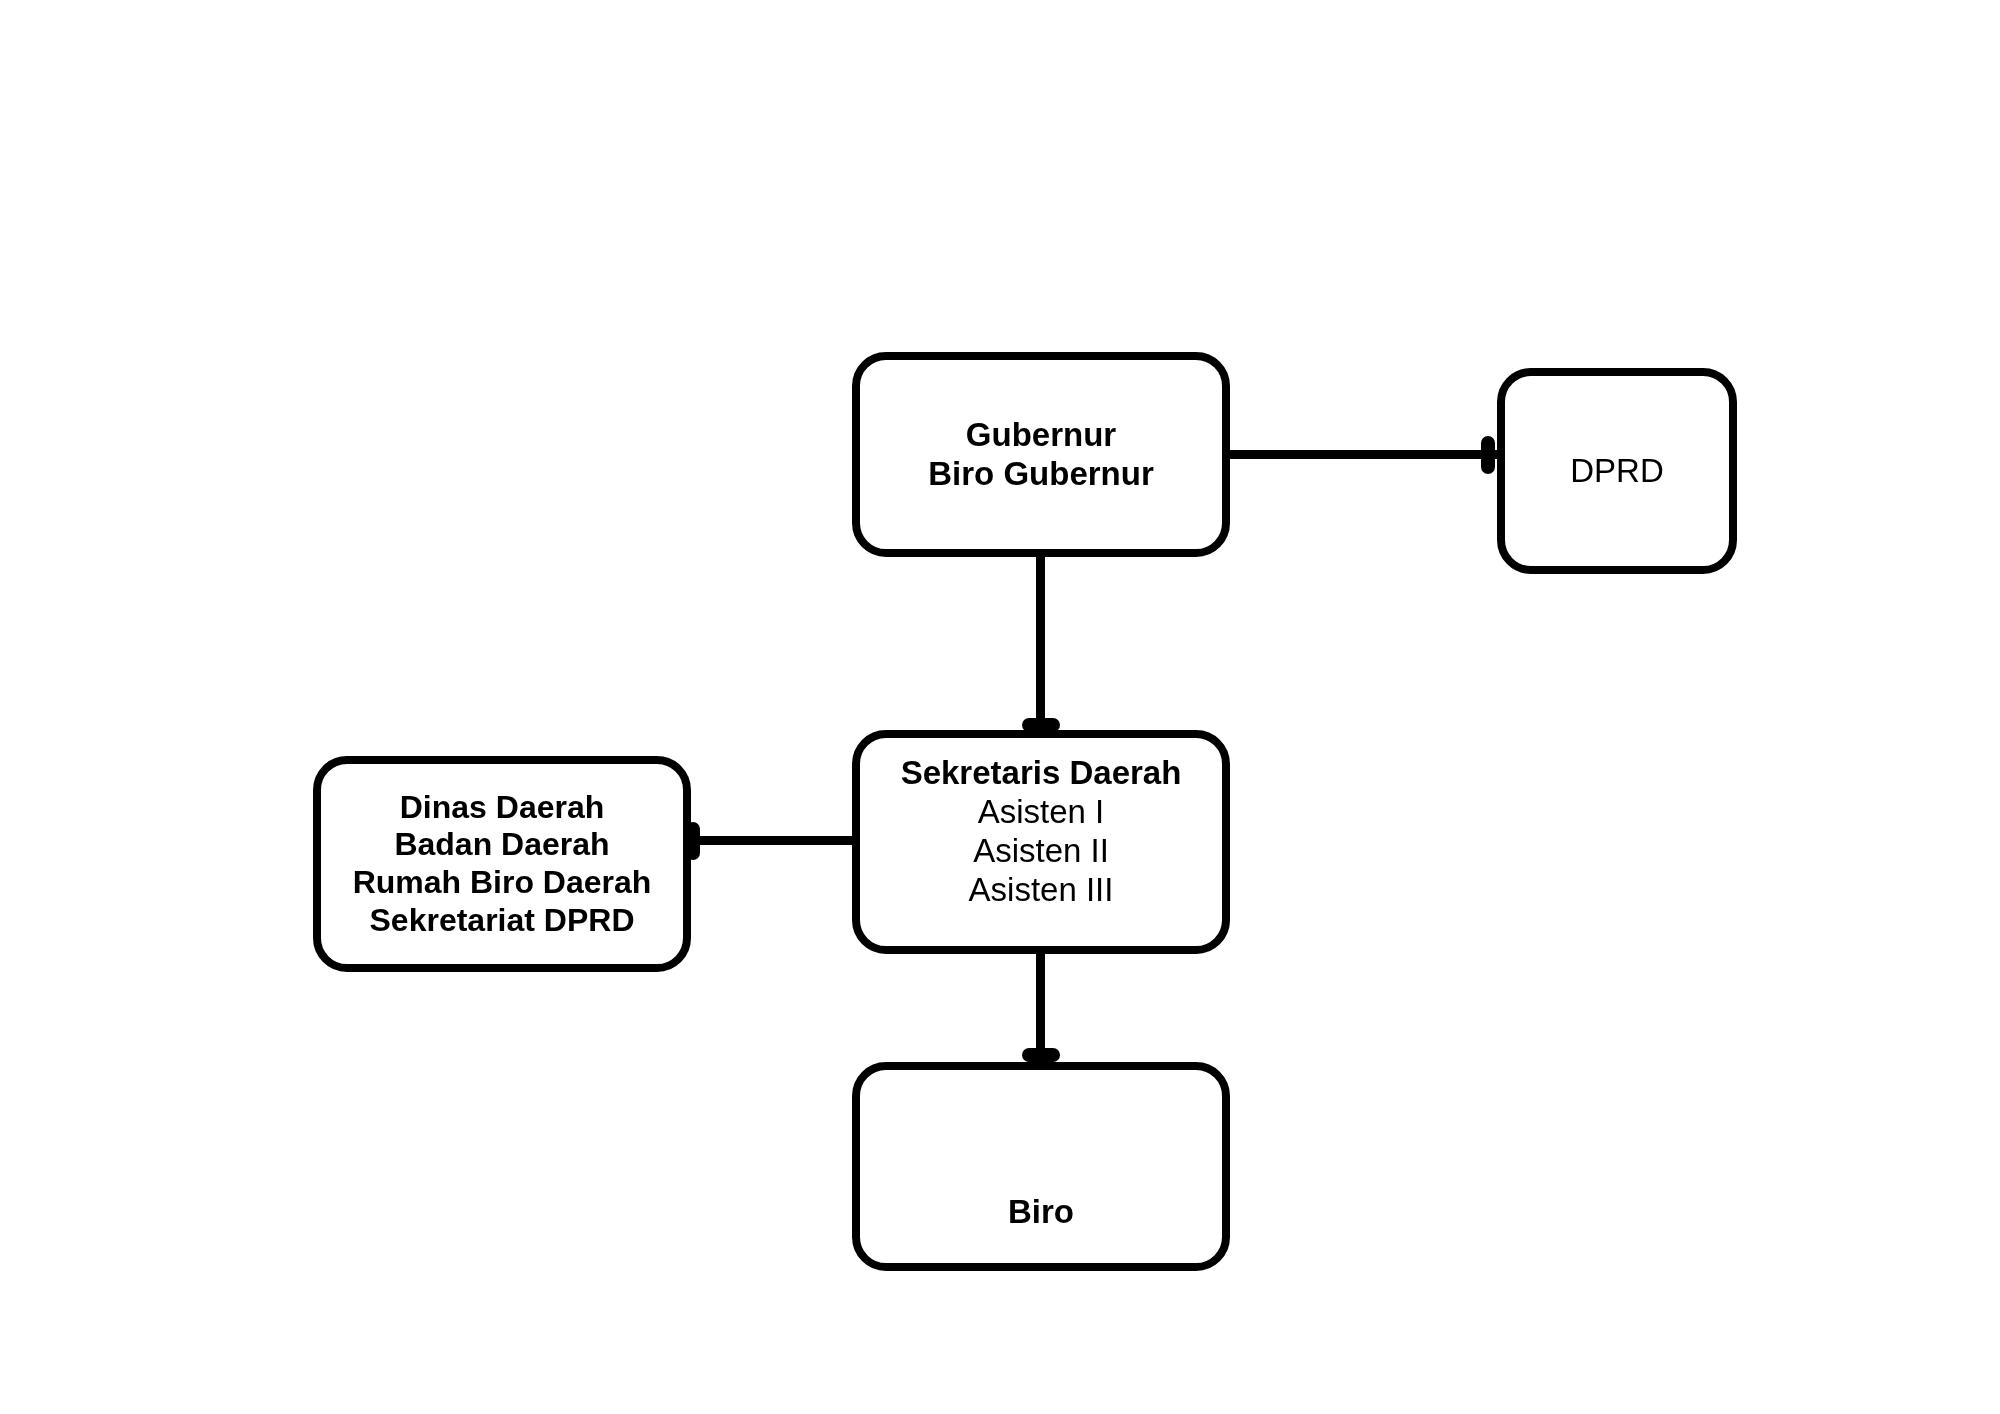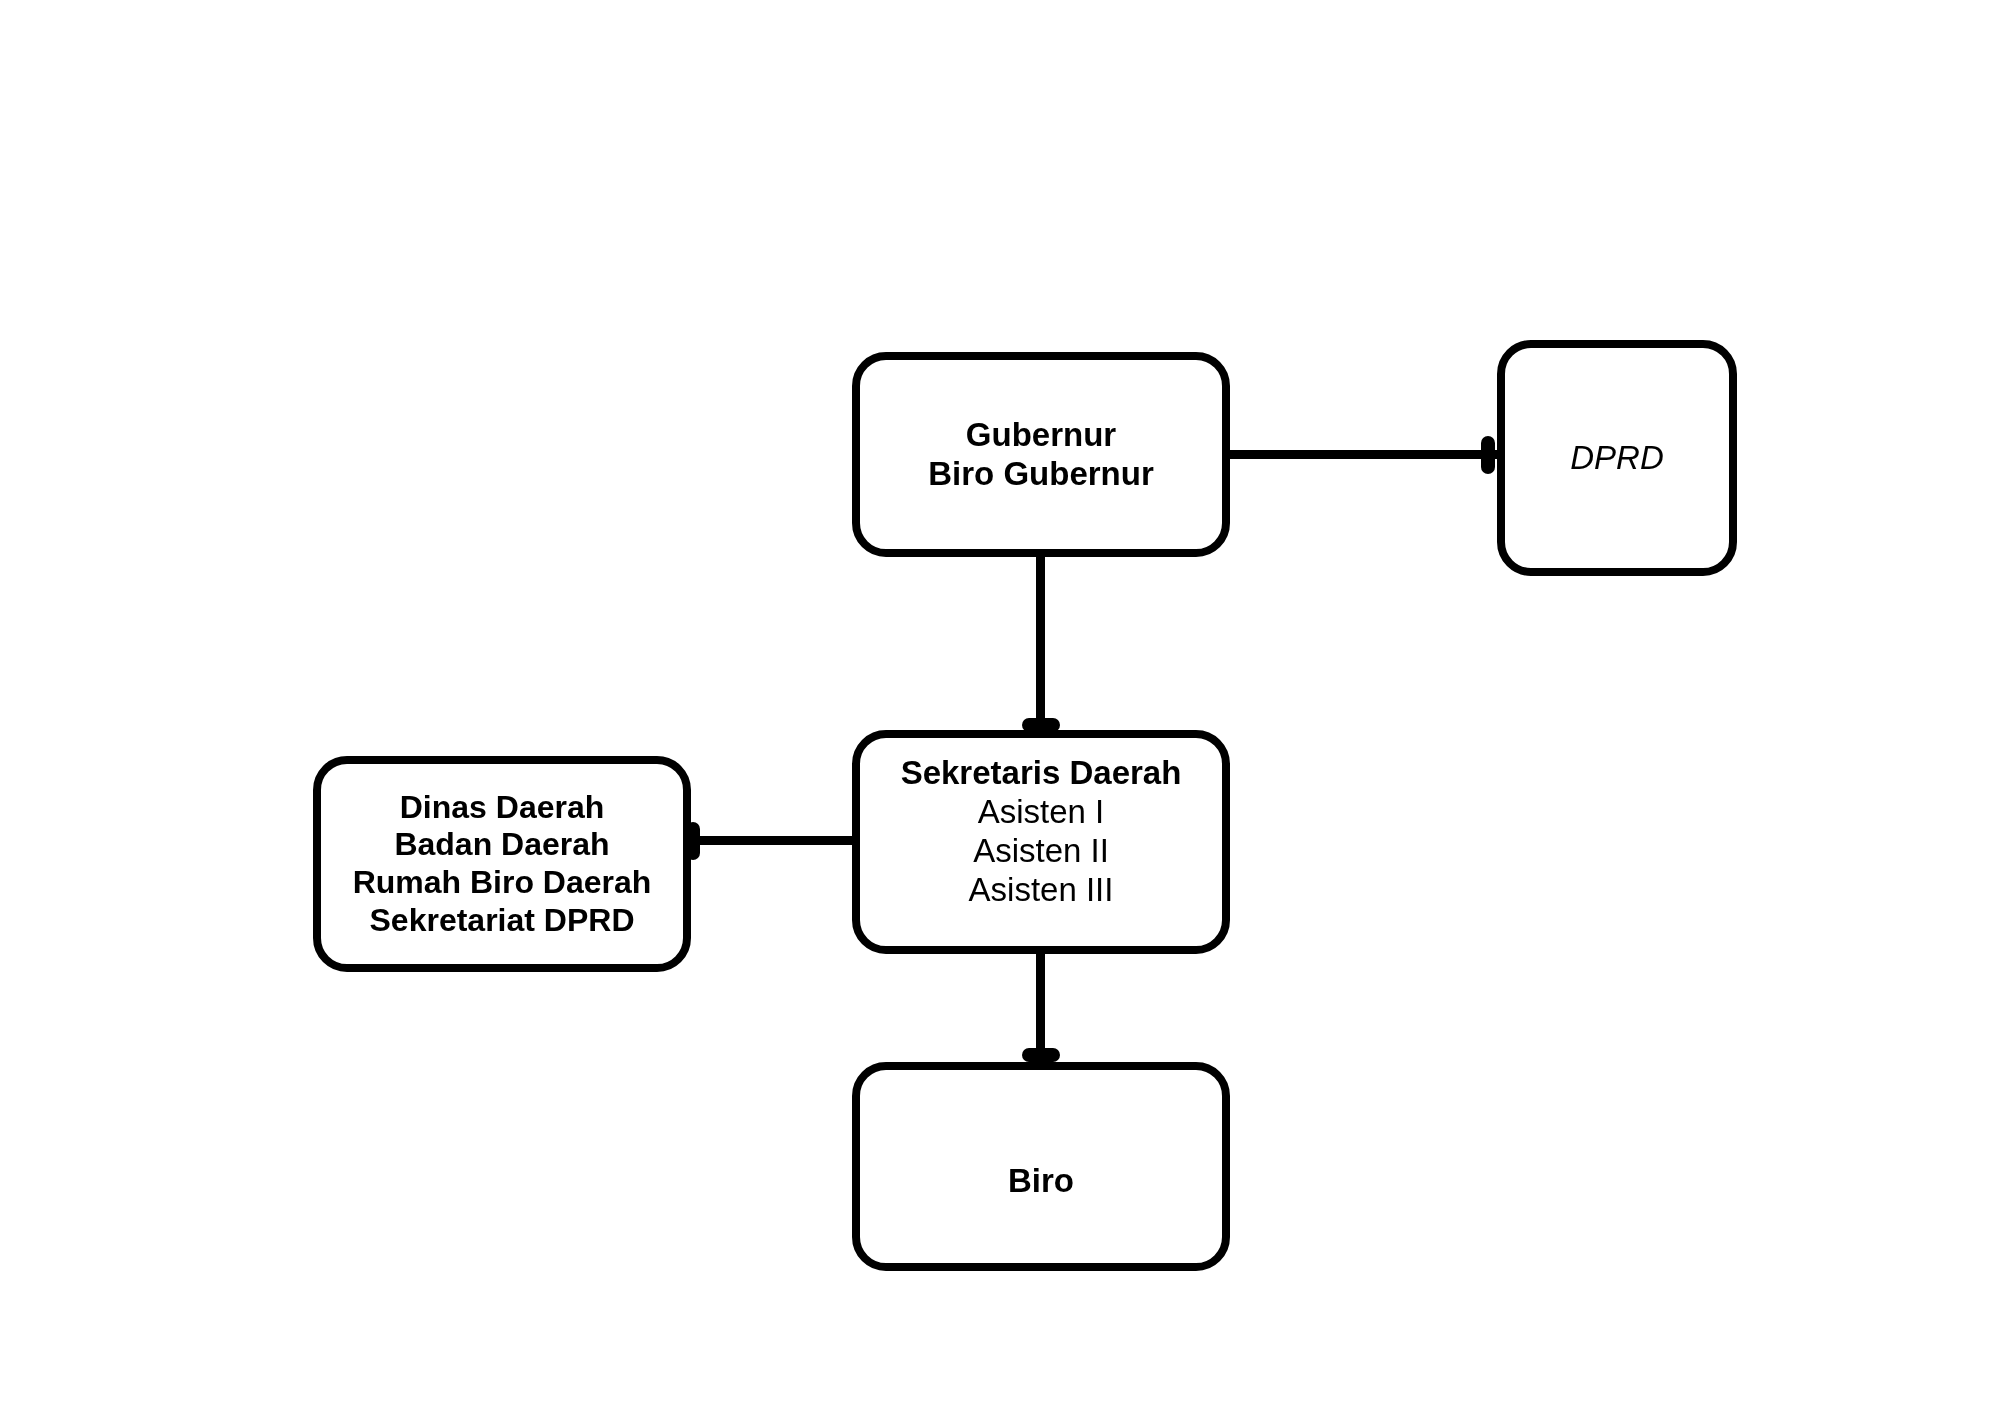--- a/index.html
+++ b/index.html
@@ -68,40 +68,40 @@
     text-underline-offset: 4px;
     text-decoration-thickness: 3px;
   }
 
   
   #node-gubernur {
     left: 852px;  top: 352px;
     width: 378px; height: 205px;
   }
   #node-dprd {
-    left: 1497px; top: 340px;
-    width: 240px; height: 236px; font-style: italic;
+    left: 1497px; top: 368px;
+    width: 240px; height: 206px;
   }
   #node-sekretaris {
     left: 852px;  top: 730px;
     width: 378px; height: 224px;
     justify-content: flex-start;
     padding-top: 16px;
   }
   #node-perangkat {
     left: 313px;  top: 731px;
     width: 378px; height: 216px;
     justify-content: center;
     margin-top: 25px;
   }
   #node-perangkat .line { font-size: 32px; }
   #node-biro {
     left: 852px;  top: 1062px;
     width: 378px; height: 209px;
-    justify-content: flex-start;
+    justify-content: center;
     padding-top: 92px;
   }
 
   
   .conn {
     position: absolute;
     background: #000000;
     z-index: 1;
   }
   .conn.v { width: 9px; }

